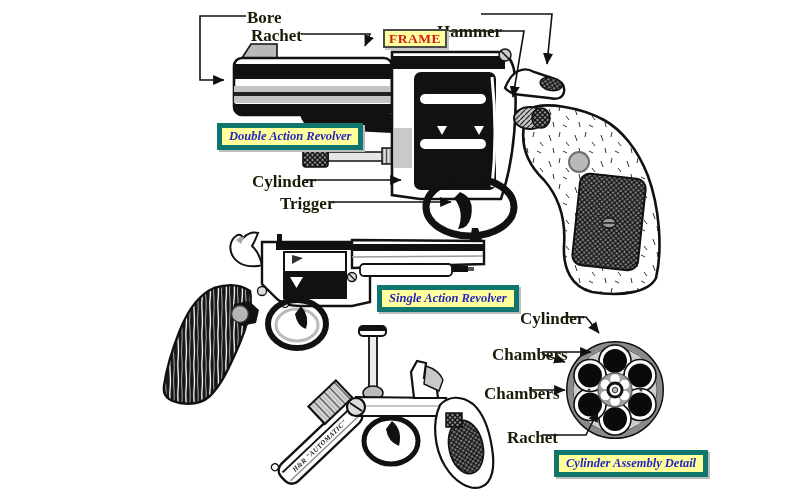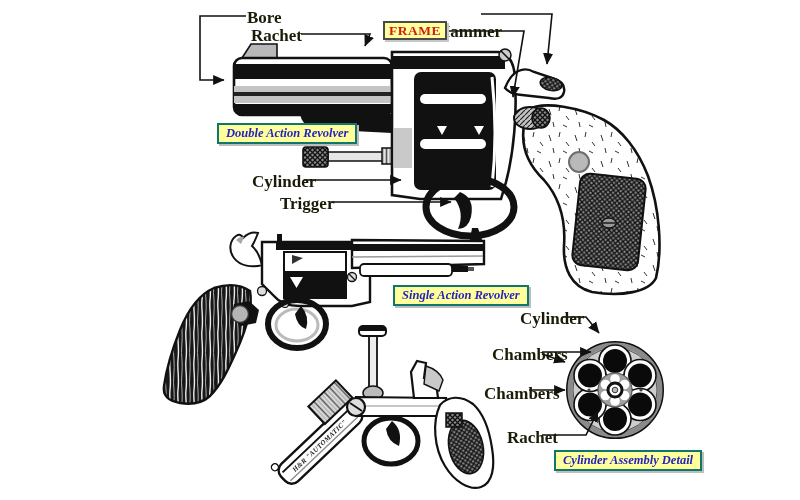--- a/index.html
+++ b/index.html
@@ -1,20 +1,20 @@
 <!DOCTYPE html>
 <html><head>
 <meta charset="utf-8">
 <style>
   html,body{margin:0;padding:0;background:#ffffff;}
   #stage{position:relative;width:800px;height:500px;overflow:hidden;background:#ffffff;
          font-family:"Liberation Serif",serif;}
   #art{position:absolute;left:0;top:0;}
   .plabel{position:absolute;font-weight:bold;font-size:17px;color:#1b1b08;white-space:nowrap;}
-  .titlebox{position:absolute;background:#ffff9b;border:2px solid #0f766e;
+  .titlebox{position:absolute;background:#ffff9b;border:5px solid #0f766e;
             box-shadow:2px 2px 0 #bdbdbd;color:#2424c0;font-weight:bold;font-style:italic;
             font-size:12.5px;line-height:15px;padding:1px 7px;white-space:nowrap;}
   .framebox{position:absolute;background:#ffff9b;border:2px solid #4a4a4a;
             box-shadow:2px 2px 0 #c8c8c8;color:#cf1d1d;font-weight:bold;font-size:13.5px;
             line-height:15px;padding:0 4px;letter-spacing:.5px;white-space:nowrap;}
 </style>
 </head>
 <body>
 
 <div id="stage">
@@ -255,26 +255,26 @@
       <path d="M542,352 H591" marker-end="url(#arr)"></path>
       <path d="M542,354 L565,362" marker-end="url(#arr)"></path>
       <path d="M529,390 H565" marker-end="url(#arr)"></path>
       <path d="M542,435 H586 L598,411" marker-end="url(#arr)"></path>
     </g>
   </svg>
 
   <div class="plabel" style="left:247px;top:8px;">Bore</div>
   <div class="plabel" style="left:251px;top:26px;">Rachet</div>
   <div class="plabel" style="left:437px;top:22px;">Hammer</div>
-  <div class="framebox" style="left:383px;top:21px;">FRAME</div>
+  <div class="framebox" style="left:383px;top:29px;">FRAME</div>
   <div class="plabel" style="left:252px;top:172px;">Cylinder</div>
   <div class="plabel" style="left:280px;top:194px;">Trigger</div>
 
   <div class="titlebox" style="left:217px;top:123px;">Double Action Revolver</div>
-  <div class="titlebox" style="left:377px;top:285px;margin-left:16px;">Single Action Revolver</div>
+  <div class="titlebox" style="left:377px;top:285px;">Single Action Revolver</div>
   <div class="titlebox" style="left:554px;top:450px;font-family:Liberation Serif, serif;">Cylinder Assembly Detail</div>
 
   <div class="plabel" style="left:520px;top:309px;">Cylinder</div>
   <div class="plabel" style="left:492px;top:345px;">Chambers</div>
   <div class="plabel" style="left:484px;top:384px;">Chambers</div>
   <div class="plabel" style="left:507px;top:428px;">Rachet</div>
 
 </div>
 
 </body></html>

